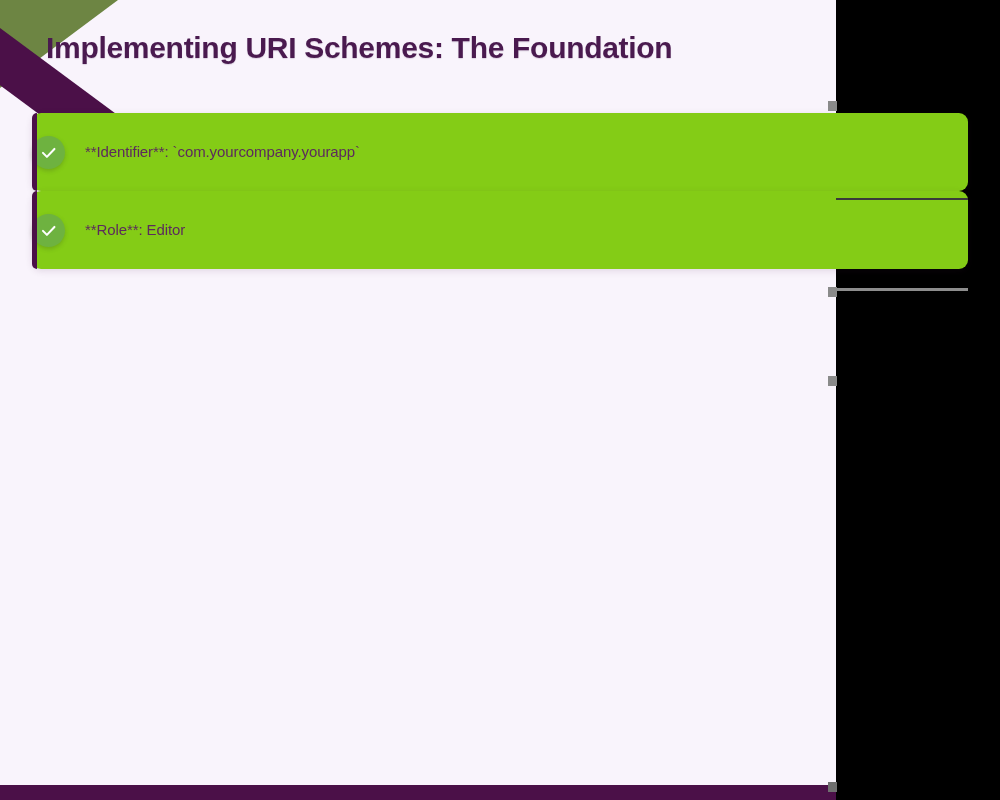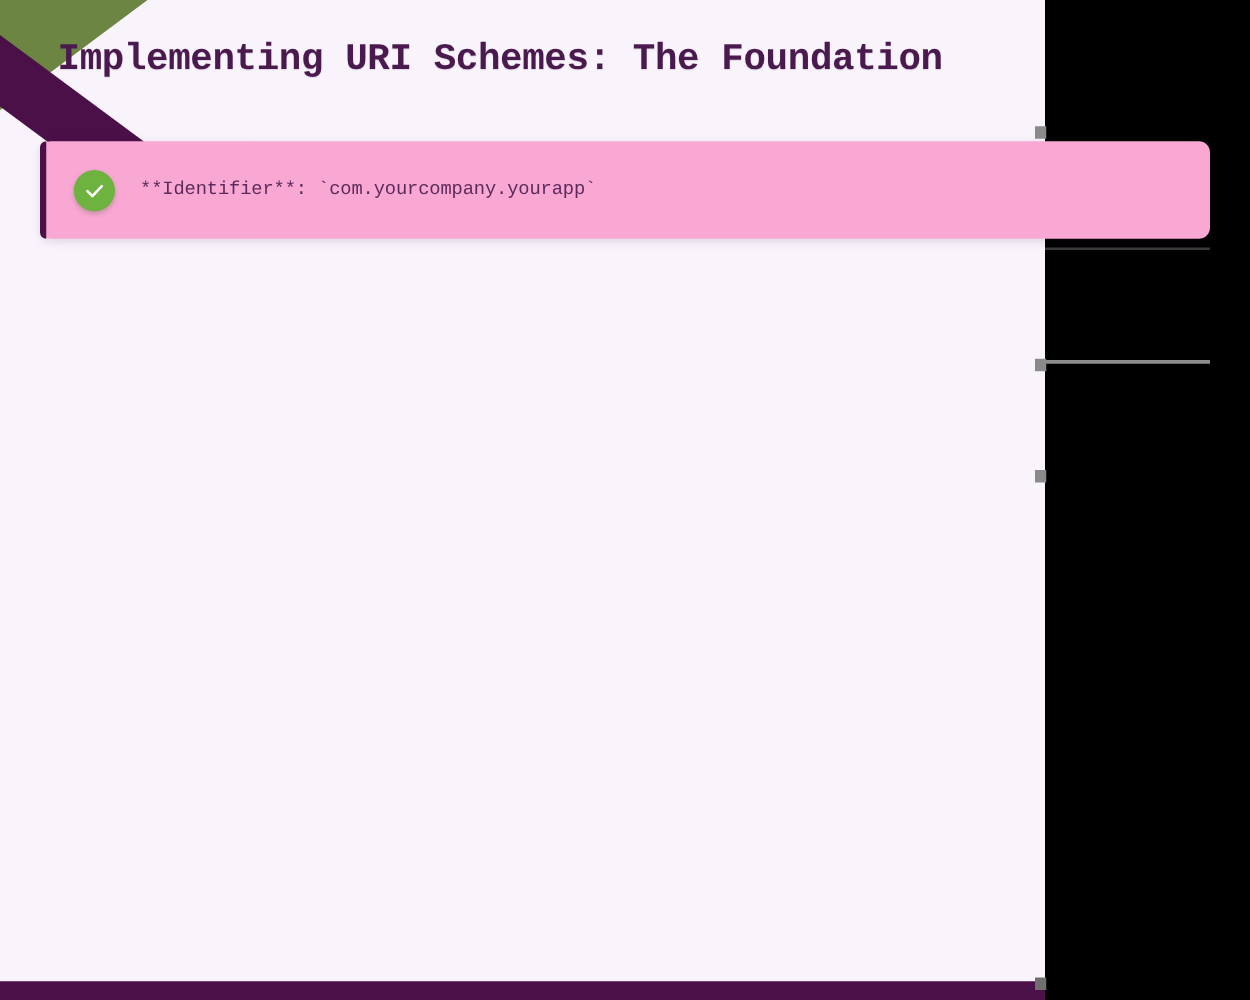--- a/index.html
+++ b/index.html
@@ -12,21 +12,20 @@
     background: #000000;
     font-family: "Liberation Sans", sans-serif;
   }
 
   
   #screen {
     position: relative;
     width: 1000px;
     height: 589px;
     background: #000000;
-    font-family: Liberation Mono, monospace;
   }
 
   
   .slide-surface {
     position: absolute;
     left: 0;
     top: 0;
     width: 836px;
     height: 800px;
     background: #f9f4fc;
@@ -83,26 +82,25 @@
     position: absolute;
     left: 32px;
     top: 113px;
     width: 936px;
   }
 
   .bullet-card {
     position: relative;
     box-sizing: border-box;
     height: 78px;
-    background: #f9a8d4;
+    background: #84cc16;
     border-radius: 9px;
     box-shadow: 0 2px 7px rgba(70,20,70,0.13);
     display: flex;
     align-items: center;
-    padding-left: 27px;
     overflow: visible;
   }
   .bullet-card .accent-bar {
     position: absolute;
     left: 0;
     top: 0;
     bottom: 0;
     width: 5px;
     border-top-left-radius: 9px;
     border-bottom-left-radius: 9px;
@@ -188,20 +186,29 @@
         <div class="accent-bar accent-purple"></div>
         <div class="check-badge">
           <svg width="19" height="19" viewBox="0 0 24 24" aria-hidden="true">
             <path d="M5 12.5 L10 17.5 L19.5 7.5" fill="none" stroke="#ffffff" stroke-width="2.6" stroke-linecap="round" stroke-linejoin="round"></path>
           </svg>
         </div>
         <div class="bullet-text">**Identifier**: `com.yourcompany.yourapp`</div>
       </div>
 
 
+      <div class="bullet-card">
+        <div class="accent-bar accent-purple"></div>
+        <div class="check-badge">
+          <svg width="19" height="19" viewBox="0 0 24 24" aria-hidden="true">
+            <path d="M5 12.5 L10 17.5 L19.5 7.5" fill="none" stroke="#ffffff" stroke-width="2.6" stroke-linecap="round" stroke-linejoin="round"></path>
+          </svg>
+        </div>
+        <div class="bullet-text">**Role**: Editor</div>
+      </div>
 
     </div>
 
     <div class="footer-bar"></div>
   </div>
 
   <div class="gutter-rule r1"></div>
   <div class="gutter-rule r2"></div>
   <div class="edge-nub n1"></div>
   <div class="edge-nub n2"></div>

